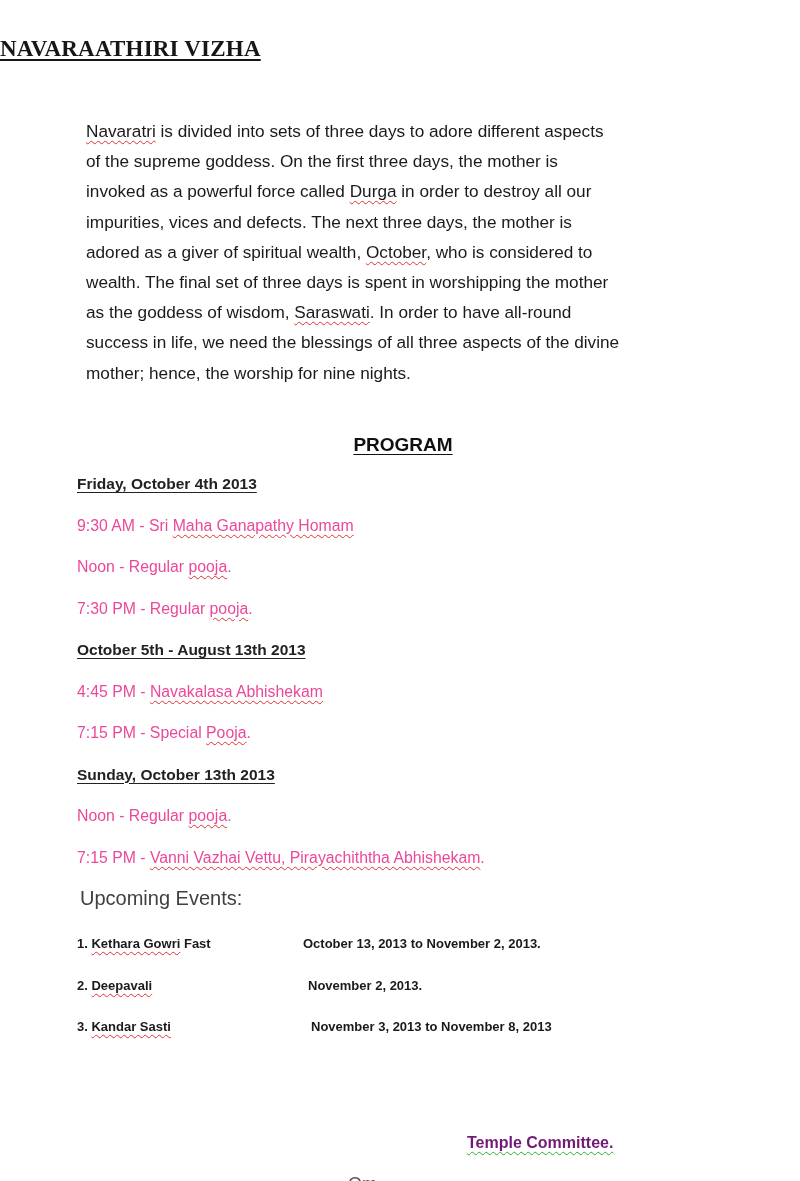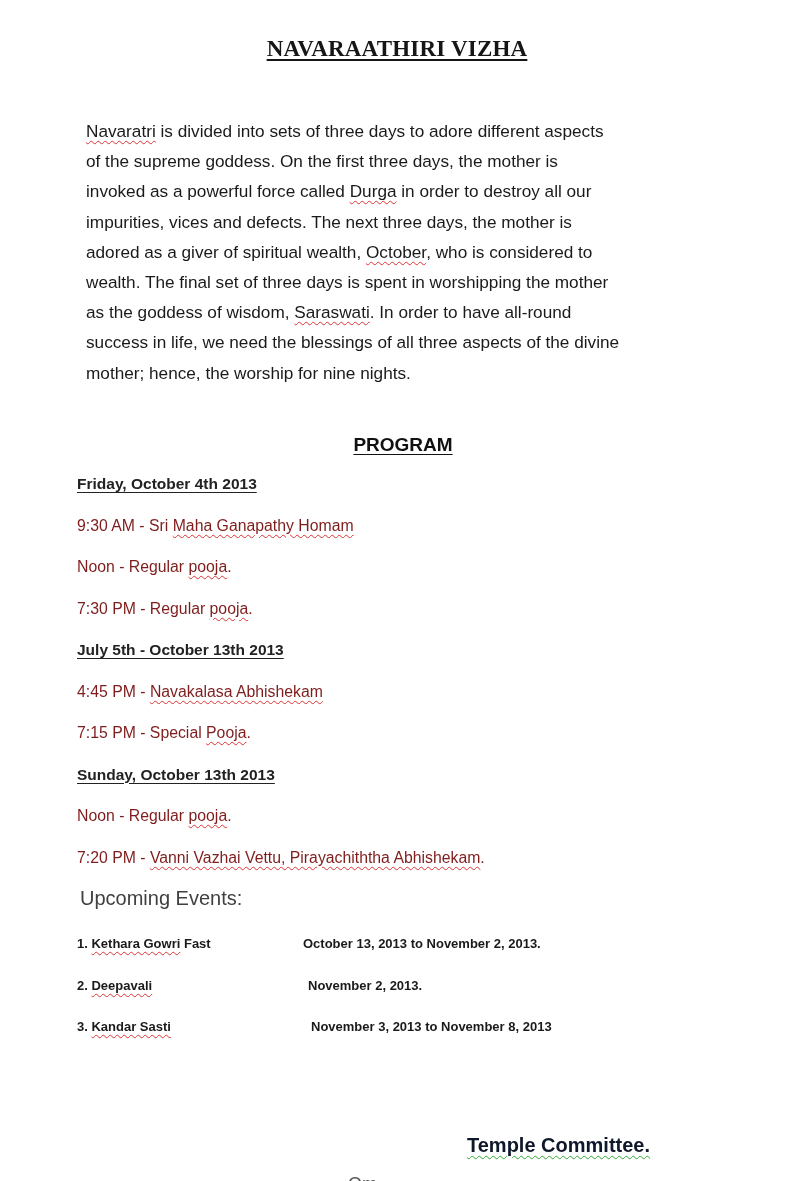--- a/index.html
+++ b/index.html
@@ -1,50 +1,50 @@
 <!DOCTYPE html>
 <html><head>
 <meta charset="utf-8">
 <style>
   html, body { margin: 0; padding: 0; background: #ffffff; }
   body { width: 800px; height: 1181px; position: relative; overflow: hidden; color: #111; }
   .title {
-    position: absolute; top: 36px; left: 0; width: 794px; text-align: center;
+    position: absolute; top: 36px; left: 0; width: 794px; text-align: left;
     font-family: "Liberation Serif", serif; font-weight: bold; font-size: 23px;
     text-decoration: underline; text-underline-offset: 3px; letter-spacing: 0.2px; color: #161616;
   }
   .intro {
     position: absolute; top: 116px; left: 86px; width: 640px;
     font-family: "Liberation Sans", sans-serif; font-size: 17.2px; line-height: 30.2px; color: #1a1a1a;
   }
   .intro p { margin: 0; }
   .sp { text-decoration: underline wavy #d33; text-decoration-thickness: 1px; text-underline-offset: 3px; }
   .spg { text-decoration: underline wavy #3a3; text-decoration-thickness: 1px; text-underline-offset: 3px; }
   .program-heading {
     position: absolute; top: 434px; left: 0; width: 806px; text-align: center;
     font-family: "Liberation Sans", sans-serif; font-weight: bold; font-size: 19px;
     text-decoration: underline; text-underline-offset: 3px; color: #111;
   }
   .program { position: absolute; left: 77px; top: 472px; width: 650px; font-family: "Liberation Sans", sans-serif; color: #222; }
   .day-heading {
     font-weight: bold; font-size: 15.5px; text-decoration: underline; text-underline-offset: 3px;
     height: 41.5px; line-height: 24px;
   }
-  .item { font-size: 15.8px; height: 41.5px; line-height: 24px; color: #7f1d1d; }
+  .item { font-size: 15.8px; height: 41.5px; line-height: 24px; color: #ec4899; }
   .upcoming-heading {
     position: absolute; top: 887px; left: 80px;
     font-family: "Liberation Sans", sans-serif; font-size: 20px; color: #404040;
   }
   .events { position: absolute; top: 932px; left: 77px; width: 660px; font-family: "Liberation Sans", sans-serif; font-weight: bold; font-size: 13px; color: #1a1a1a; }
   .event { height: 41.5px; line-height: 24px; position: relative; }
   .event .name { position: absolute; left: 0; }
   .event .date { position: absolute; }
   .signature {
     position: absolute; top: 1134px; left: 467px;
-    font-family: "Liberation Sans", sans-serif; font-weight: bold; font-size: 20px; color: #0f172a;
+    font-family: "Liberation Sans", sans-serif; font-weight: bold; font-size: 16px; color: #701a75;
   }
   .cutoff {
     position: absolute; top: 1170px; left: 348px; width: 90px; height: 14px; overflow: hidden;
     font-family: "Liberation Sans", sans-serif; font-size: 18px; color: #555; line-height: 28px;
   }
 </style>
 </head>
 <body>
 
 <div class="title">NAVARAATHIRI VIZHA</div>
@@ -62,27 +62,27 @@
 </div>
 
 <div class="program-heading">PROGRAM</div>
 
 <div class="program">
   <div class="day-heading">Friday, October 4th 2013</div>
   <div class="item"><span>9:30 AM - Sri </span><span class="sp">Maha Ganapathy Homam</span><span></span></div>
   <div class="item"><span>Noon - Regular </span><span class="sp">pooja</span><span>.</span></div>
   <div class="item"><span>7:30 PM - Regular </span><span class="sp">pooja</span><span>.</span></div>
 
-  <div class="day-heading">July 5th - October 13th 2013</div>
+  <div class="day-heading">October 5th - August 13th 2013</div>
   <div class="item"><span>4:45 PM - </span><span class="sp">Navakalasa Abhishekam</span><span></span></div>
   <div class="item"><span>7:15 PM - Special </span><span class="sp">Pooja</span><span>.</span></div>
 
   <div class="day-heading">Sunday, October 13th 2013</div>
   <div class="item"><span>Noon - Regular </span><span class="sp">pooja</span><span>.</span></div>
-  <div class="item"><span>7:20 PM - </span><span class="sp">Vanni Vazhai Vettu, Pirayachiththa Abhishekam</span><span>.</span></div>
+  <div class="item"><span>7:15 PM - </span><span class="sp">Vanni Vazhai Vettu, Pirayachiththa Abhishekam</span><span>.</span></div>
 </div>
 
 <div class="upcoming-heading">Upcoming Events:</div>
 
 <div class="events">
   <div class="event">
     <span class="name"><span>1. </span><span class="sp">Kethara Gowri</span><span> Fast</span></span>
     <span class="date" style="left:226px">October 13, 2013 to November 2, 2013.</span>
   </div>
   <div class="event">

